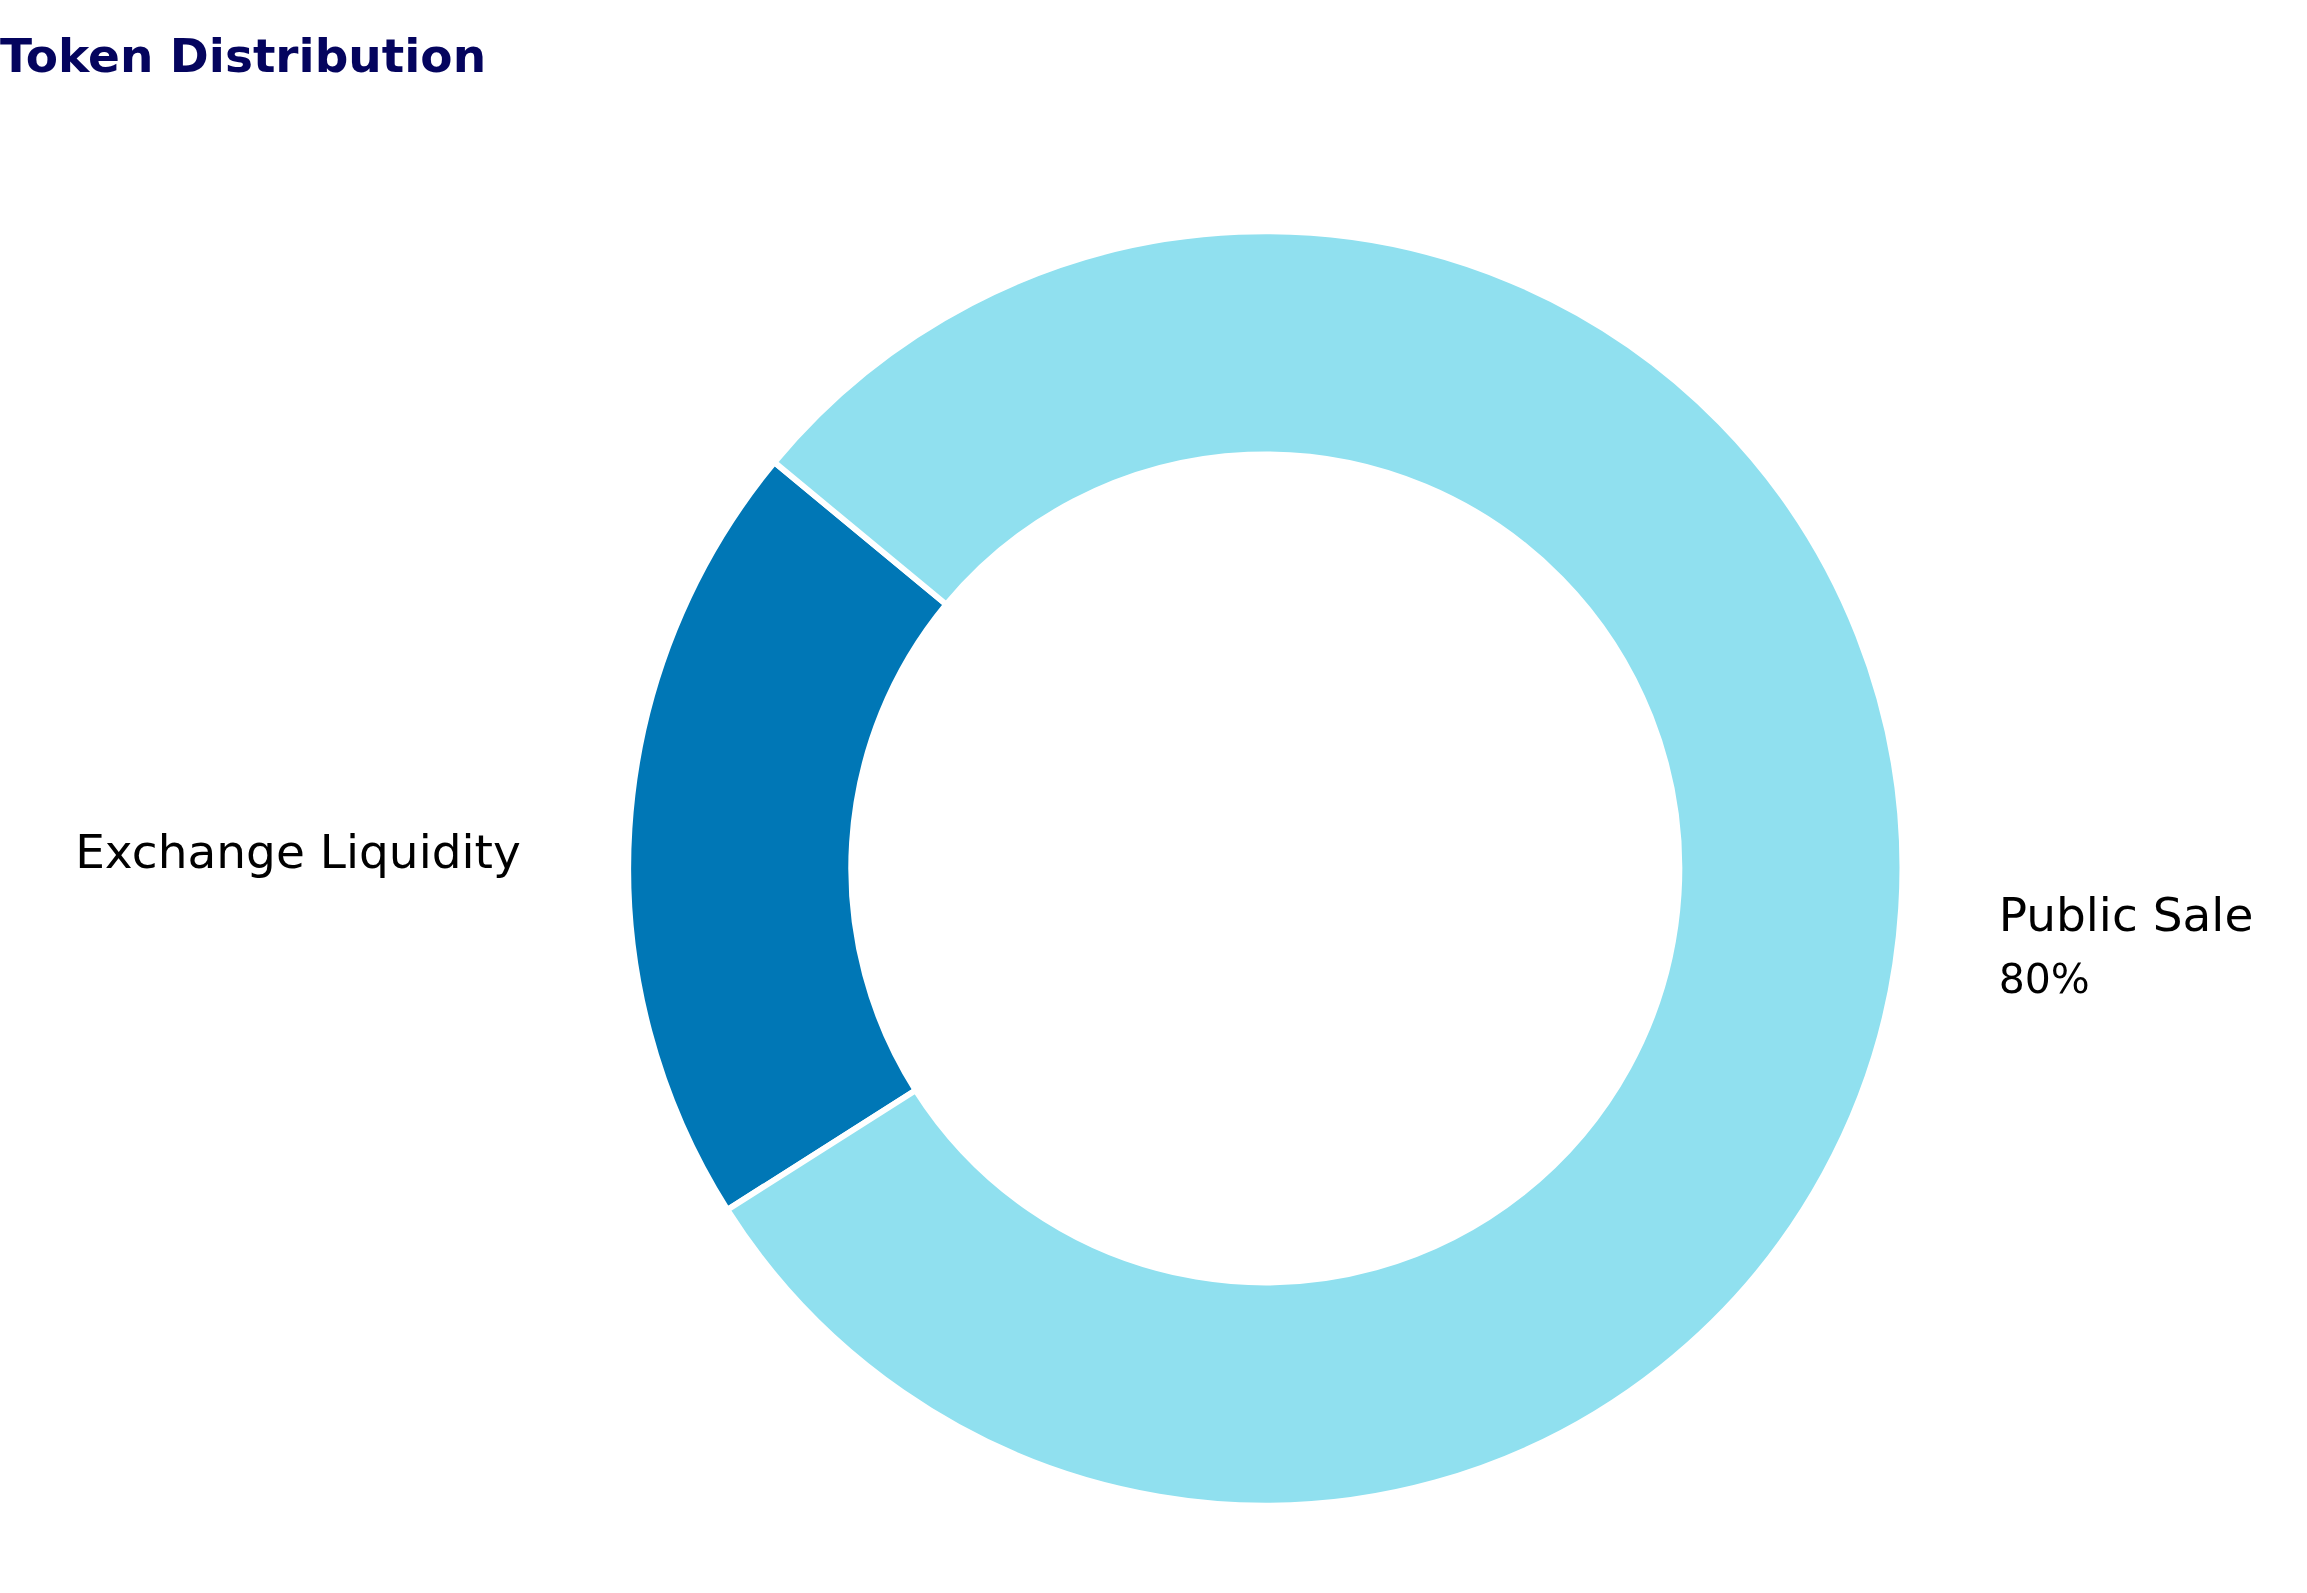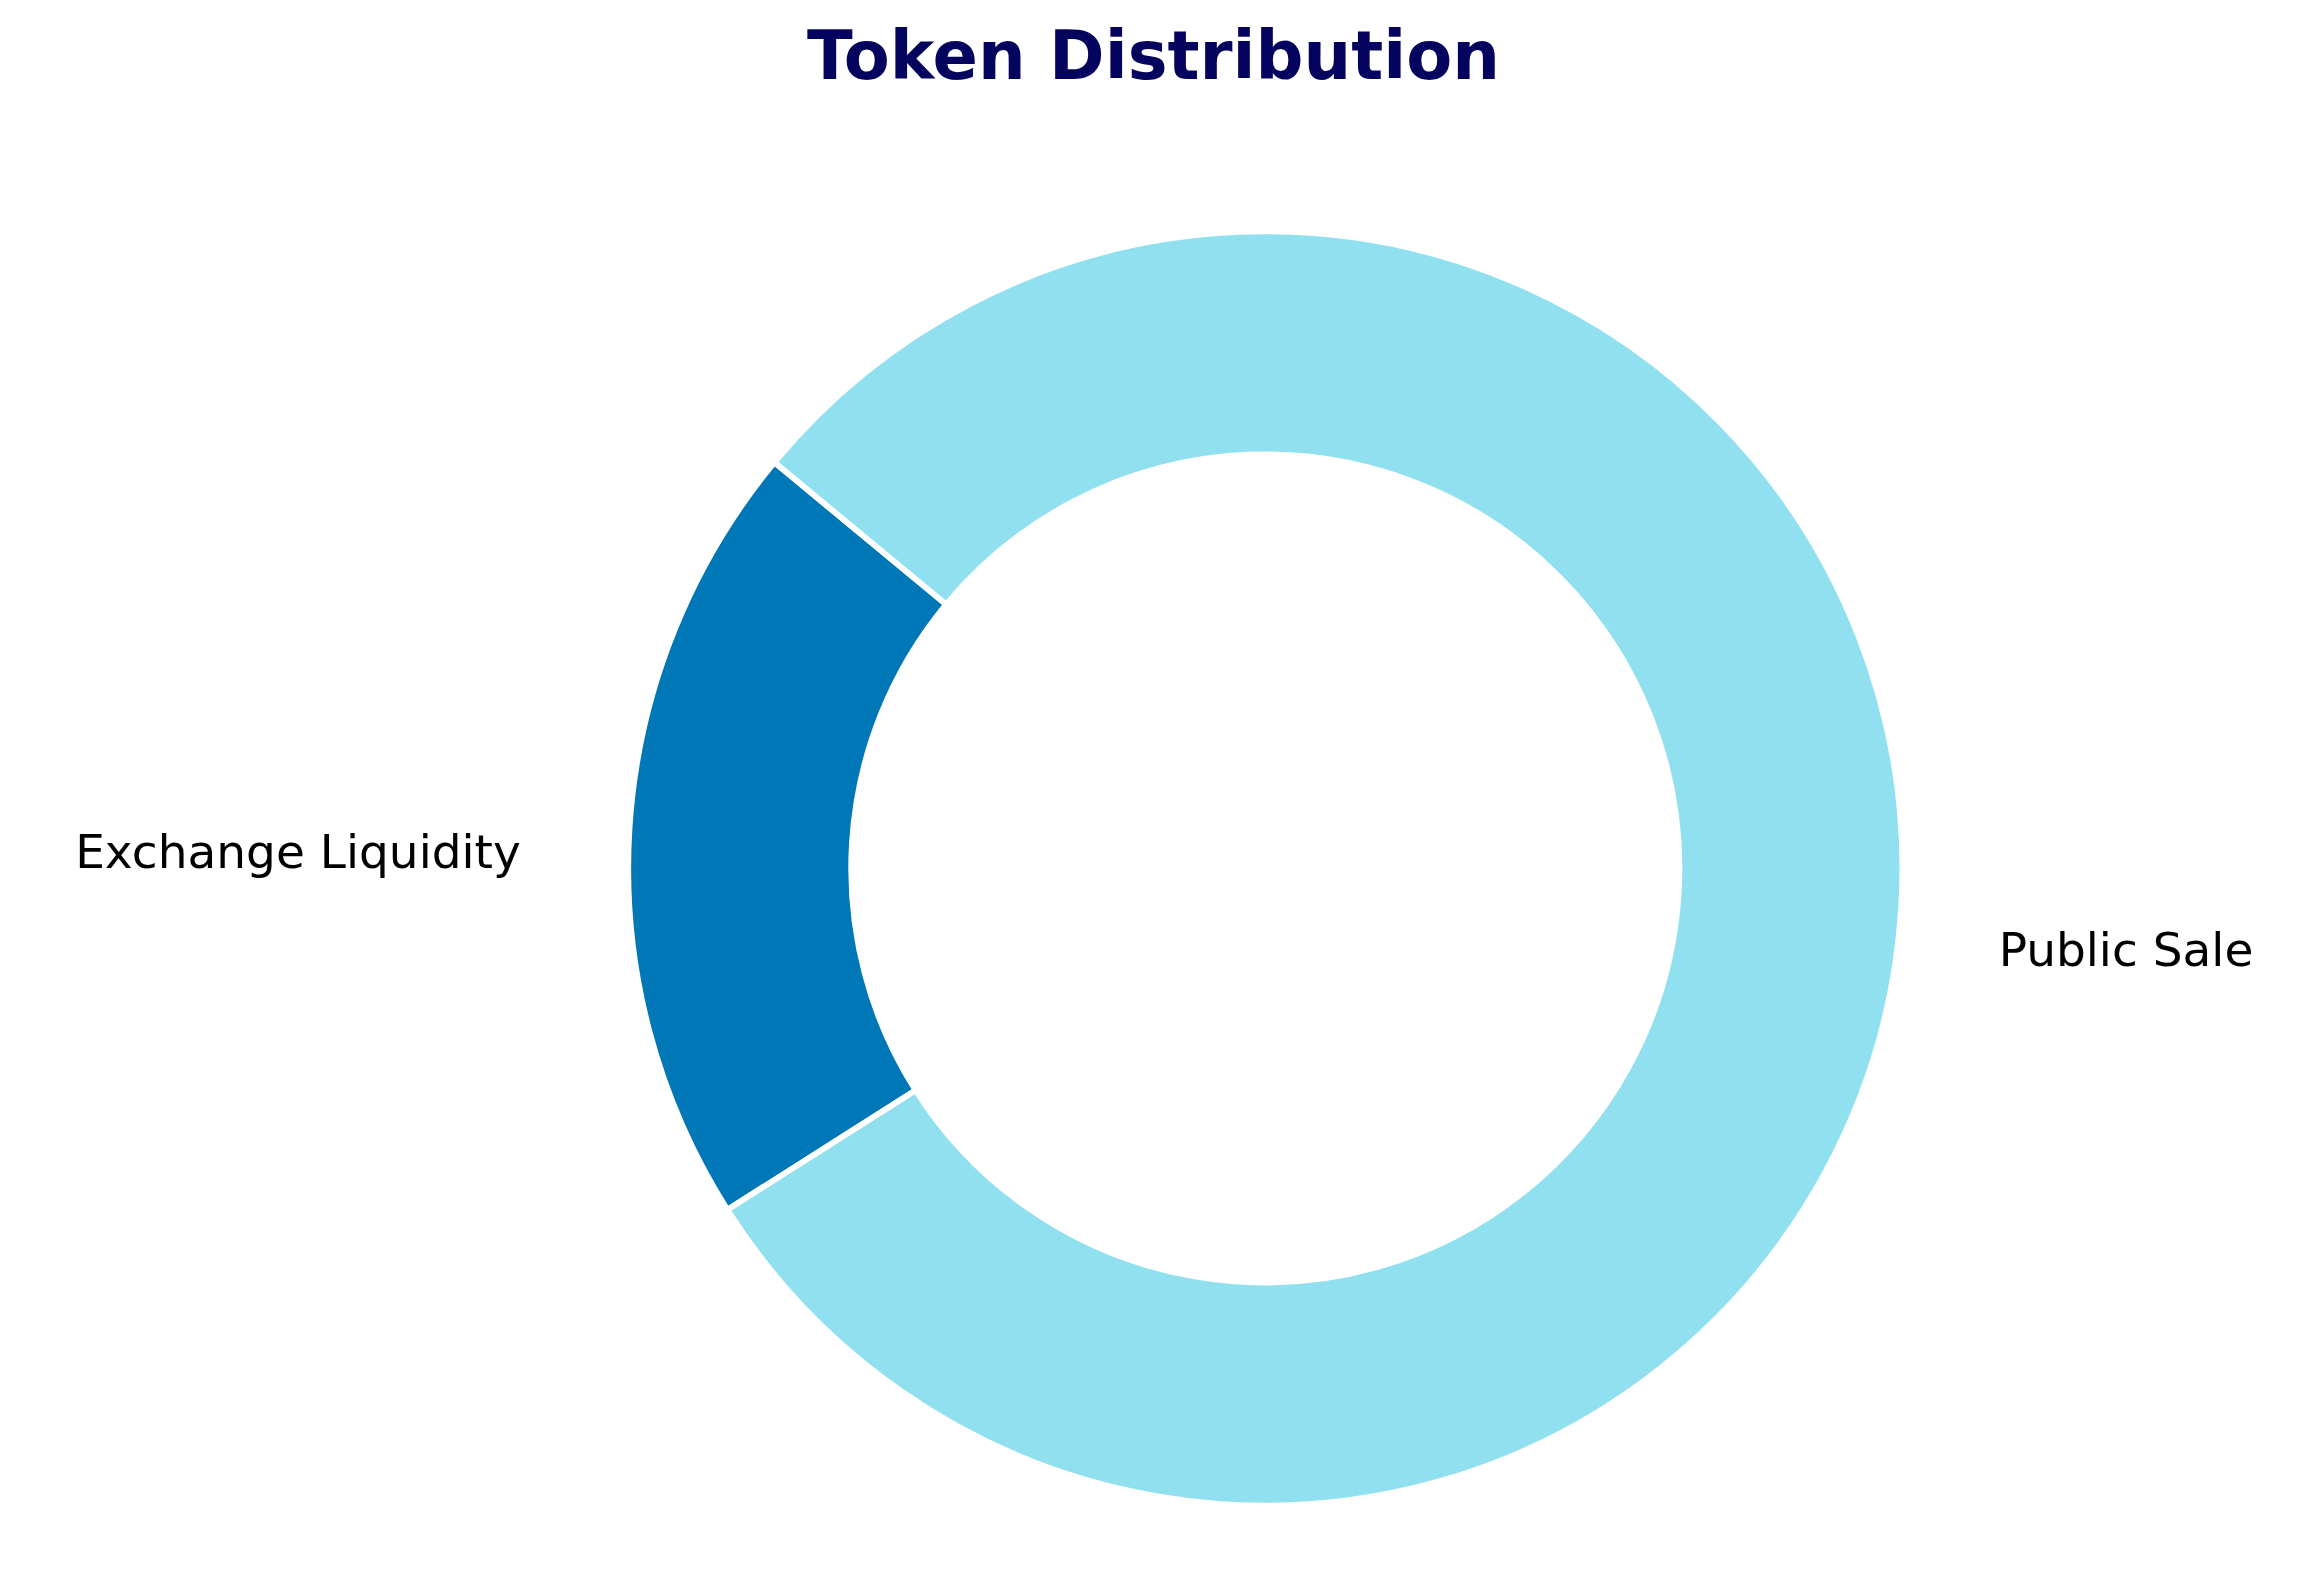--- a/index.html
+++ b/index.html
@@ -1,19 +1,19 @@
 <!DOCTYPE html>
 <html style="font-size:10.4px"><head>
 <meta charset="utf-8">
 <style>
   html, body { margin: 0; padding: 0; background: #ffffff; }
   body { width: 2307px; height: 1593px; position: relative; overflow: hidden;
          font-family: "DejaVu Sans", sans-serif; }
-  .title { position: absolute; left: 0; width: 2307px; top: 14.3px; text-align: center;
-           font-size: 67px; font-weight: bold; color: #04045e; line-height: 84px; }
+  .title { position: absolute; left: 0; width: 2307px; top: 14.3px; 
+           font-size: 47px; font-weight: bold; color: #04045e; line-height: 84px; }
   svg { position: absolute; left: 0; top: 0; }
   .lbl { position: absolute; text-align: left; font-weight: normal; color: #000;
          transform: translate(-50%, -50%); white-space: nowrap; }
   .lbl .name { font-size: 47px; line-height: 58px; }
   .lbl .pct { font-size: 41px; line-height: 71px; }
 </style>
 </head>
 <body>
 
 <div class="title">Token Distribution</div>
@@ -22,14 +22,15 @@
     <path d="M1194.5854823513992,713.4122180770379 A983,983 0 0 0 1122.025649231519,1866.7177394643536 L1412.5166720004872,1682.3665306518299 A638.95,638.95 0 0 1 1459.6805635284095,932.7179417500746 Z" fill="#0077b6" stroke="#ffffff" stroke-width="9" stroke-linejoin="miter"></path>
     <path d="M1122.025649231519,1866.7177394643536 A983,983 0 1 0 1194.5854823514003,713.4122180770366 L1459.6805635284102,932.7179417500738 A638.95,638.95 0 1 1 1412.5166720004872,1682.3665306518299 Z" fill="#90e0ef" stroke="#ffffff" stroke-width="9" stroke-linejoin="miter"></path>
   </svg>
 
 <div class="lbl" id="lbl0" style="left:298px; top:852px;">
   <div class="name">Exchange Liquidity</div>
 </div>
 
 <div class="lbl" id="lbl1" style="left:2126px; top:943px;margin-top:7px;">
   <div class="name">Public Sale</div>
+  <div class="pct">80%</div>
 </div>
 
 
 </body></html>

